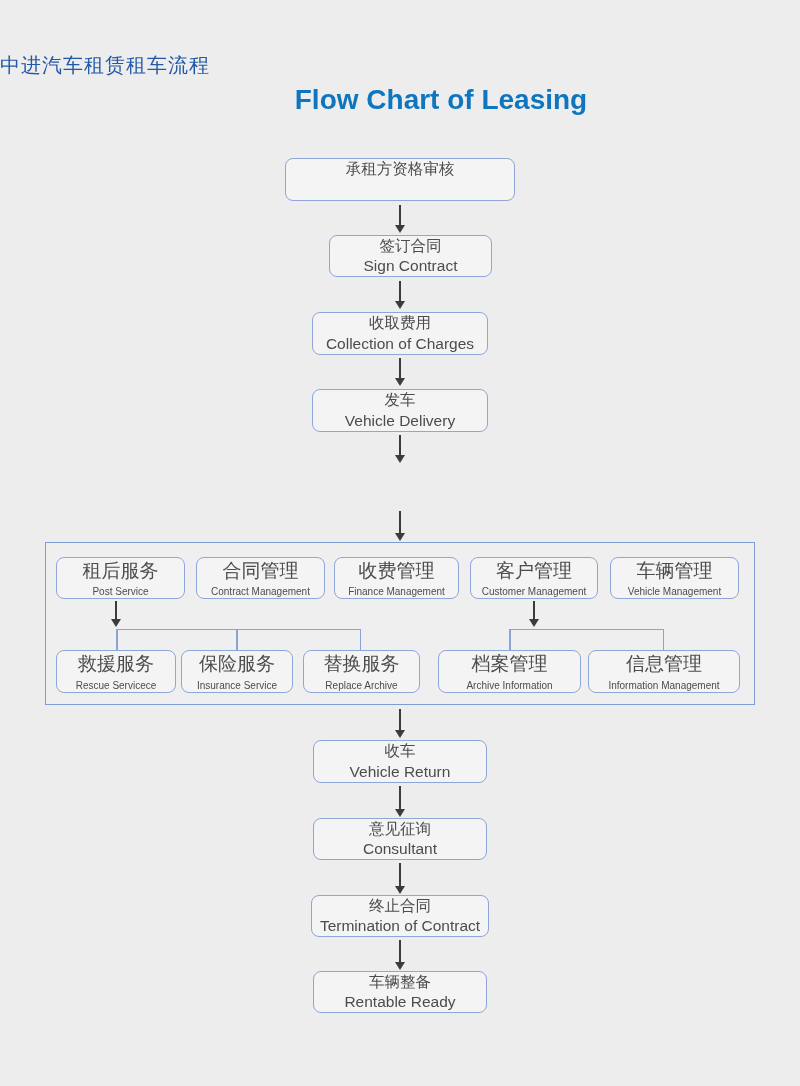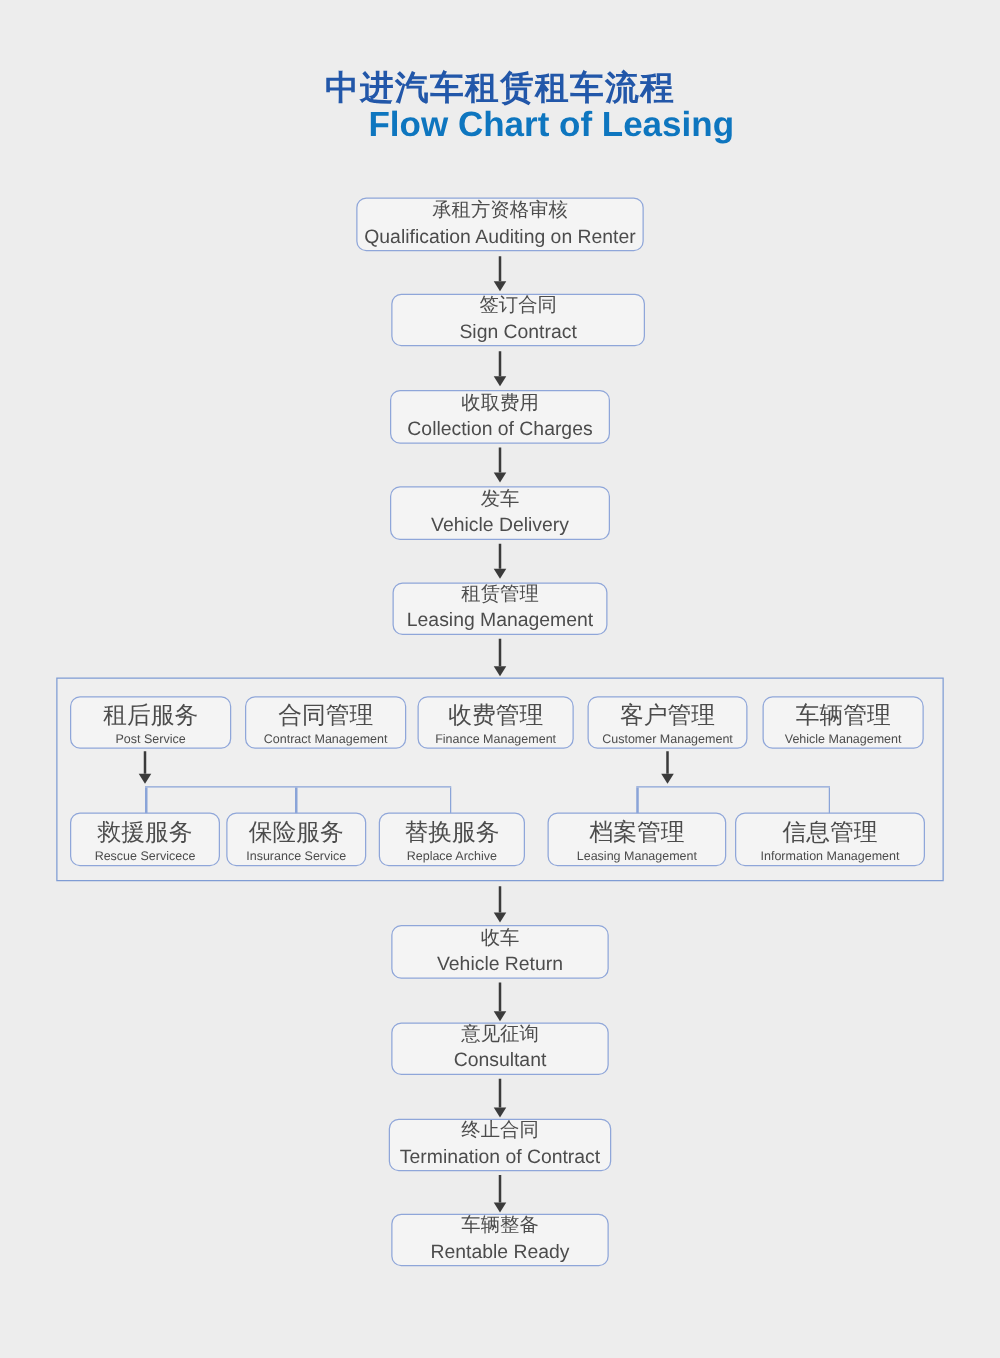--- a/index.html
+++ b/index.html
@@ -4,27 +4,27 @@
 <style>
   :root{
     --background:#ededed; --box-fill:#f4f4f4; --box-border:#8fa6d9;
     --group-border:#7f9cd4; --text:#4c4c4c; --arrow:#3b3b3b;
     --connector:#8aa4d8; --title-zh:#2257a9; --title-en:#0e76bf;
   }
   html,body{margin:0;padding:0;}
   body{background:var(--background);font-family:"Liberation Sans","DejaVu Sans",sans-serif;}
   .stage{position:relative;width:800px;height:1086px;background:var(--background);overflow:hidden;}
 
-  .title-zh{position:absolute;left:0;top:52px;width:100%;text-align:center;
-    font-size:27px;font-weight:700;color:var(--title-zh);letter-spacing:1px;}
+  .title-zh{position:absolute;left:0;top:52px;width:100%;
+    font-size:20px;font-weight:400;color:var(--title-zh);letter-spacing:1px;}
   .title-en{position:absolute;left:0;top:84px;width:100%;text-align:center;
     font-size:28px;font-weight:700;color:var(--title-en);margin-left:41px;}
 
   .fbox{position:absolute;background:var(--box-fill);border:1.5px solid var(--box-border);
-    border-radius:8px;display:flex;flex-direction:column;align-items:center;justify-content:flex-end;
+    border-radius:8px;display:flex;flex-direction:column;align-items:center;justify-content:space-between;
     color:var(--text);text-align:center;line-height:1.32;box-sizing:border-box;}
   .fbox .zh{font-size:15.5px;white-space:nowrap;}
   .fbox .en{font-size:15.5px;white-space:nowrap;}
   .fbox.sm .zh{font-size:19px;}
   .fbox.sm .en{font-size:10px;}
 
   .varrow{position:absolute;width:2px;background:var(--arrow);}
   .varrow::after{content:"";position:absolute;top:100%;left:-4px;width:0;height:0;
     border-left:5px solid transparent;border-right:5px solid transparent;
     border-top:8px solid var(--arrow);}
@@ -38,46 +38,41 @@
 </head>
 <body>
 
 <div class="stage">
 
   <div class="title-zh">中进汽车租赁租车流程</div>
   <div class="title-en">Flow Chart of Leasing</div>
 
   <div class="fbox" style="left:285px;top:158px;width:230px;height:43px">
     <span class="zh">承租方资格审核</span>
-    <span class="en">Qualification Auditing on Renter</span>
   </div>
   <div class="varrow" style="left:399px;top:205px;height:20px"></div>
 
-  <div class="fbox" style="left:313px;top:235px;width:203px;height:42px">
+  <div class="fbox" style="left:329px;top:235px;width:163px;height:42px">
     <span class="zh">签订合同</span>
     <span class="en">Sign Contract</span>
   </div>
   <div class="varrow" style="left:399px;top:281px;height:20px"></div>
 
   <div class="fbox" style="left:312px;top:312px;width:176px;height:43px">
     <span class="zh">收取费用</span>
     <span class="en">Collection of Charges</span>
   </div>
   <div class="varrow" style="left:399px;top:358px;height:20px"></div>
 
   <div class="fbox" style="left:312px;top:389px;width:176px;height:43px">
     <span class="zh">发车</span>
     <span class="en">Vehicle Delivery</span>
   </div>
   <div class="varrow" style="left:399px;top:435px;height:20px"></div>
 
-  <div class="fbox" style="left:314px;top:466px;width:172px;height:42px">
-    <span class="zh">租赁管理</span>
-    <span class="en">Leasing Management</span>
-  </div>
   <div class="varrow" style="left:399px;top:511px;height:22px"></div>
 
   <div class="group" style="left:45px;top:542px;width:710px;height:163px"></div>
 
   <div class="fbox sm" style="left:56px;top:557px;width:129px;height:42px">
     <span class="zh">租后服务</span>
     <span class="en">Post Service</span>
   </div>
   <div class="fbox sm" style="left:196px;top:557px;width:129px;height:42px">
     <span class="zh">合同管理</span>
@@ -116,21 +111,21 @@
   <div class="fbox sm" style="left:181px;top:650px;width:112px;height:43px">
     <span class="zh">保险服务</span>
     <span class="en">Insurance Service</span>
   </div>
   <div class="fbox sm" style="left:303px;top:650px;width:117px;height:43px">
     <span class="zh">替换服务</span>
     <span class="en">Replace Archive</span>
   </div>
   <div class="fbox sm" style="left:438px;top:650px;width:143px;height:43px">
     <span class="zh">档案管理</span>
-    <span class="en">Leasing Management</span>
+    <span class="en">Archive Information</span>
   </div>
   <div class="fbox sm" style="left:588px;top:650px;width:152px;height:43px">
     <span class="zh">信息管理</span>
     <span class="en">Information Management</span>
   </div>
 
   <div class="varrow" style="left:399px;top:709px;height:21px"></div>
 
   <div class="fbox" style="left:313px;top:740px;width:174px;height:43px">
     <span class="zh">收车</span>

